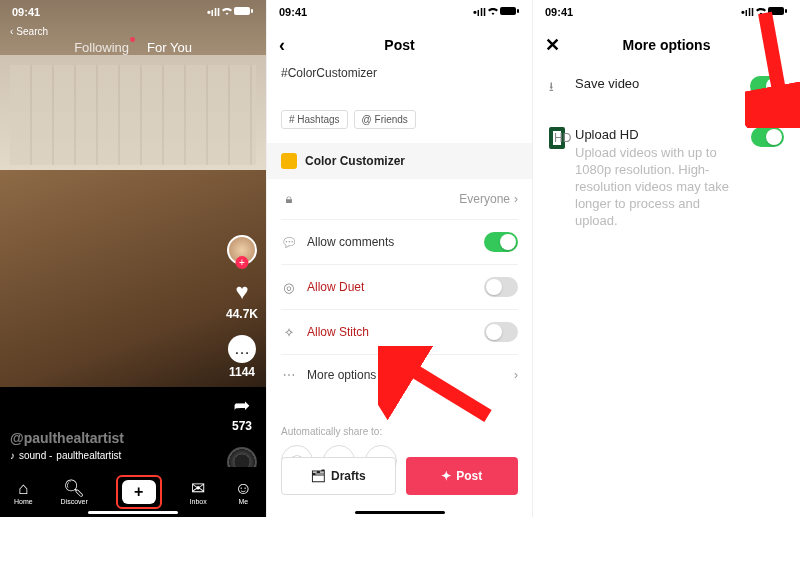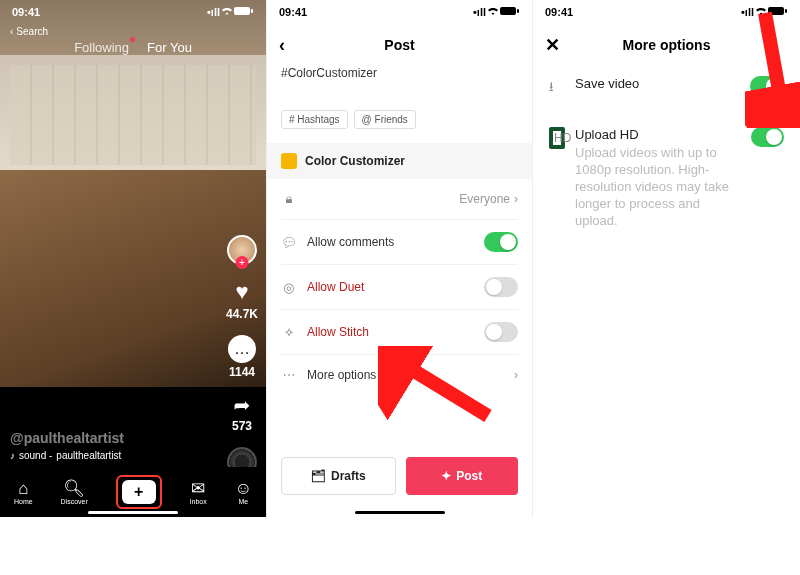--- a/index.html
+++ b/index.html
@@ -255,20 +255,28 @@
       <div class="row" style="border-bottom:none;">
         <div class="left">
             <span class="ico">⋯</span>
             <span>More options</span>
           </div>
         <div class="right">
             <span>›</span>
           </div>
       </div>
 
+      <div class="share-row">
+        <div class="share-lbl">Automatically share to:</div>
+        <div class="share-circ">
+          <div class="circ">💬︎</div>
+          <div class="circ">◎</div>
+          <div class="circ">⊕</div>
+        </div>
+      </div>
 
       <div class="btn-row">
         <div class="btn btn-drafts">
             <span>🗂︎</span>
             <span>Drafts</span>
           </div>
         <div class="btn btn-post">
             <span>✦</span>
             <span>Post</span>
           </div>

